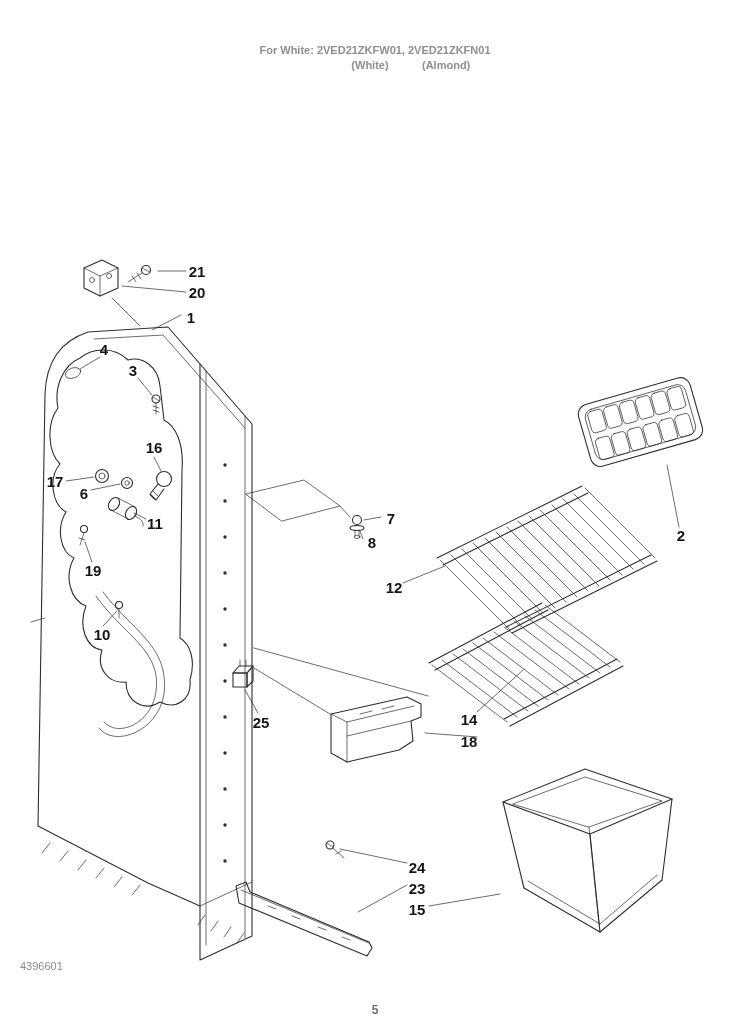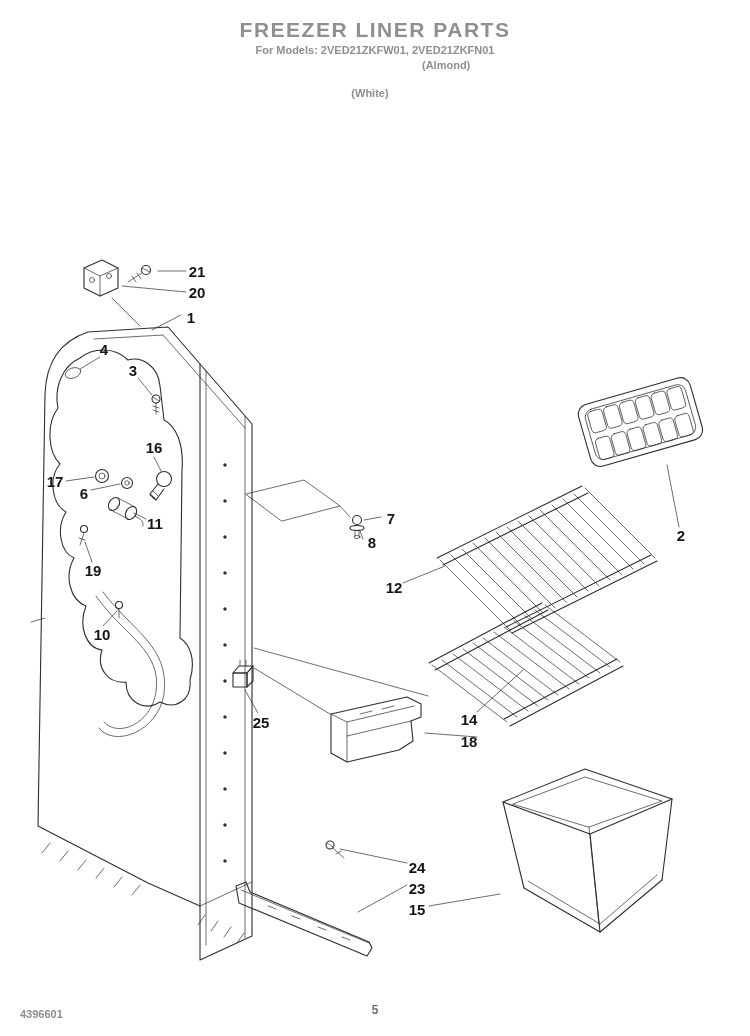--- a/index.html
+++ b/index.html
@@ -16,47 +16,46 @@
     font-size:21px; font-weight:bold; letter-spacing:1.5px;
     color:#8f8f8f;
   }
   .hdr-models {
     position:absolute; top:44px; left:0; width:750px;
     text-align:center;
     font-size:11px; font-weight:bold; color:#8f8f8f;
   }
   .hdr-color-white {
     position:absolute; top:59px; left:330px; width:80px;
-    text-align:center; font-size:11px; font-weight:bold; color:#8f8f8f;margin-top:28px;
+    text-align:center; font-size:11px; font-weight:bold; color:#8f8f8f;
   }
   .hdr-color-almond {
     position:absolute; top:59px; left:422px; width:80px;
     text-align:left; font-size:11px; font-weight:bold; color:#8f8f8f;
   }
   .diagram-svg { position:absolute; top:0; left:0; }
   .ln   { fill:none; stroke:#2e2e2e; stroke-width:1.1; stroke-linejoin:round; stroke-linecap:round; }
   .thin { fill:none; stroke:#2e2e2e; stroke-width:0.7; stroke-linejoin:round; stroke-linecap:round; }
   .dot  { fill:#2e2e2e; stroke:none; }
   .callout { font-family:"Liberation Sans", sans-serif; font-size:15px; font-weight:bold; fill:#151515; }
   .ftr-doc {
-    position:absolute; top:1008px; left:20px;
-    font-size:11px; font-weight:bold; color:#8c8c8c;
+    position:absolute; top:960px; left:20px;
+    font-size:11px; font-weight:normal; color:#8c8c8c;
   }
   .ftr-page {
     position:absolute; top:1003px; left:0; width:750px; text-align:center;
     font-size:12px; font-weight:bold; color:#6f6f6f;
   }
 </style>
 </head>
 <body>
 
 <div class="page">
 
-  <div class="hdr-title">FREEZER LINER PARTS</div>
-  <div class="hdr-models">For Models: 2VED21ZKFW01, 2VED21ZKFN01</div>
+  <div class="hdr-models">For White: 2VED21ZKFW01, 2VED21ZKFN01</div>
   <div class="hdr-color-white">(White)</div>
   <div class="hdr-color-almond">(Almond)</div>
 
   <svg class="diagram-svg" width="750" height="1036" viewBox="0 0 750 1036" xmlns="http://www.w3.org/2000/svg">
 
     <g>
       <path class="ln" d="M88,332 C58,342 46,364 45,394 L38,826 L148,883 L200,906 L200,960 L252,936 L252,424 L168,327 Z"></path>
       <path class="thin" d="M94,339 L163,335 L245,428"></path>
       <line class="ln" x1="200" y1="364" x2="200" y2="906"></line>
       <line class="thin" x1="206" y1="371" x2="206" y2="945"></line>

